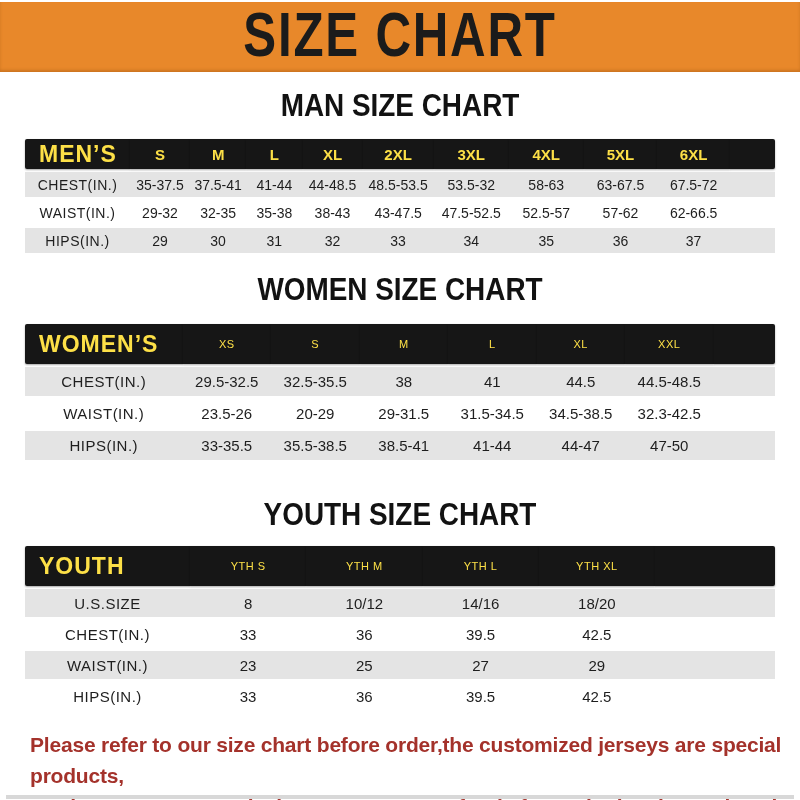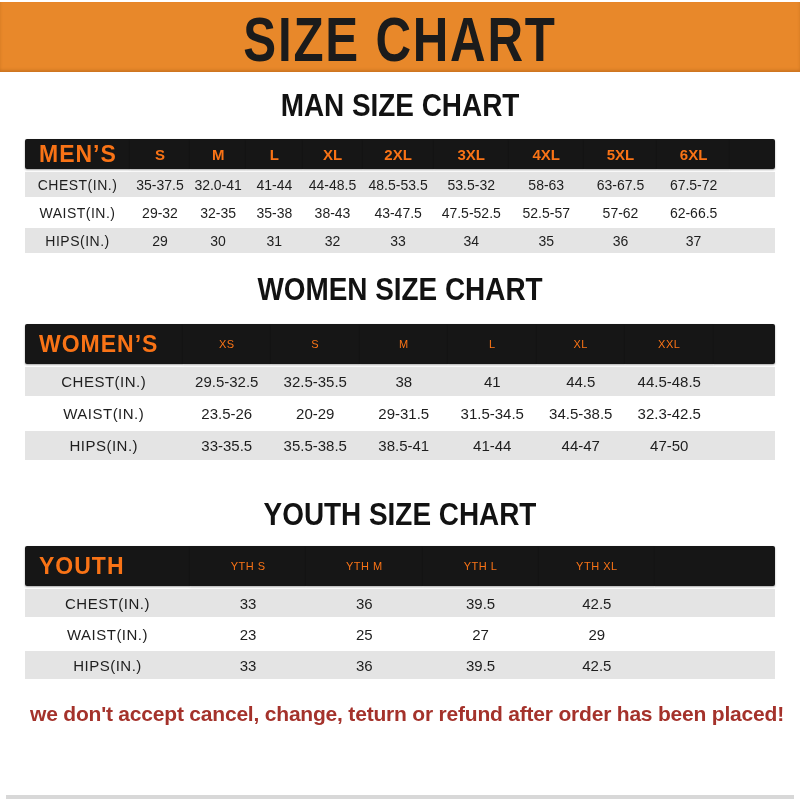--- a/index.html
+++ b/index.html
@@ -2,38 +2,38 @@
 <html><head>
 <meta charset="utf-8">
 <style>
   * { margin:0; padding:0; box-sizing:border-box; }
   html,body { width:800px; height:800px; background:#ffffff; overflow:hidden;
               font-family:"Liberation Sans", sans-serif; }
   body { position:relative; }
 
   
   .banner { margin-top:2px; height:70px; background:#E8882A;
-            display:flex; align-items:flex-end; justify-content:center;
+            display:flex; align-items:flex-start; justify-content:center;
             box-shadow: inset 0 -2px 3px rgba(120,60,0,0.25); }
   .banner-title { font-size:56px; font-weight:bold; color:#1B1B1B;
                   letter-spacing:2px; transform:scale(0.88,1.12);
                   white-space:nowrap; }
 
   
   .section-title { text-align:center; font-weight:bold; color:#121212;
                    font-size:31px; line-height:36px; letter-spacing:0;
                    transform:scaleX(0.9); white-space:nowrap; }
   .sec-0 .section-title { margin:16px 0 12px; }
   .sec-1 .section-title { margin:16px 0 13px; }
   .sec-2 .section-title { margin:34px 0 10px; }
 
   
   table.size-table { width:750px; margin:0 auto; border-collapse:separate;
                      border-spacing:0 3px; table-layout:fixed; }
-  thead th { background:#161616; color:#f97316; vertical-align:middle;
+  thead th { background:#161616; color:#fde047; vertical-align:middle;
              box-shadow:0 1px 2px rgba(0,0,0,0.35); }
   thead th:first-child { border-radius:2px 0 0 2px; }
   thead th:last-child  { border-radius:0 2px 2px 0; }
   th.bar-label { text-align:left; padding-left:14px; font-size:23px;
                  font-weight:bold; letter-spacing:1px; white-space:nowrap; }
   .sec-0 thead th { height:30px; }
   .sec-0 th.col-head { font-size:15px; font-weight:bold; }
   .sec-1 thead th, .sec-2 thead th { height:40px; }
   .sec-1 th.col-head, .sec-2 th.col-head { font-size:11px; font-weight:normal;
                  letter-spacing:0.5px; }
@@ -88,21 +88,21 @@
             <th class="col-head">4XL</th>
             <th class="col-head">5XL</th>
             <th class="col-head">6XL</th>
             <th class="spacer"></th>
           </tr>
         </thead>
         <tbody>
           <tr>
             <td class="row-label">CHEST(IN.)</td>
             <td>35-37.5</td>
-            <td>32.0-41</td>
+            <td>37.5-41</td>
             <td>41-44</td>
             <td>44-48.5</td>
             <td>48.5-53.5</td>
             <td>53.5-32</td>
             <td>58-63</td>
             <td>63-67.5</td>
             <td>67.5-72</td>
             <td class="spacer"></td>
           </tr>
           <tr>
@@ -209,20 +209,28 @@
             <th class="bar-label">YOUTH</th>
             <th class="col-head">YTH S</th>
             <th class="col-head">YTH M</th>
             <th class="col-head">YTH L</th>
             <th class="col-head">YTH XL</th>
             <th class="spacer"></th>
           </tr>
         </thead>
         <tbody>
           <tr>
+            <td class="row-label">U.S.SIZE</td>
+            <td>8</td>
+            <td>10/12</td>
+            <td>14/16</td>
+            <td>18/20</td>
+            <td class="spacer"></td>
+          </tr>
+          <tr>
             <td class="row-label">CHEST(IN.)</td>
             <td>33</td>
             <td>36</td>
             <td>39.5</td>
             <td>42.5</td>
             <td class="spacer"></td>
           </tr>
           <tr>
             <td class="row-label">WAIST(IN.)</td>
             <td>23</td>
@@ -238,16 +246,17 @@
             <td>39.5</td>
             <td>42.5</td>
             <td class="spacer"></td>
           </tr>
         </tbody>
       </table>
     </section>
   </div>
 
 <div class="footer">
+  <div>Please refer to our size chart before order,the customized jerseys are special products,</div>
   <div>we don't accept cancel, change, teturn or refund after order has been placed!</div>
 </div>
 
 <div class="bottom-edge"></div>
 
 </body></html>

